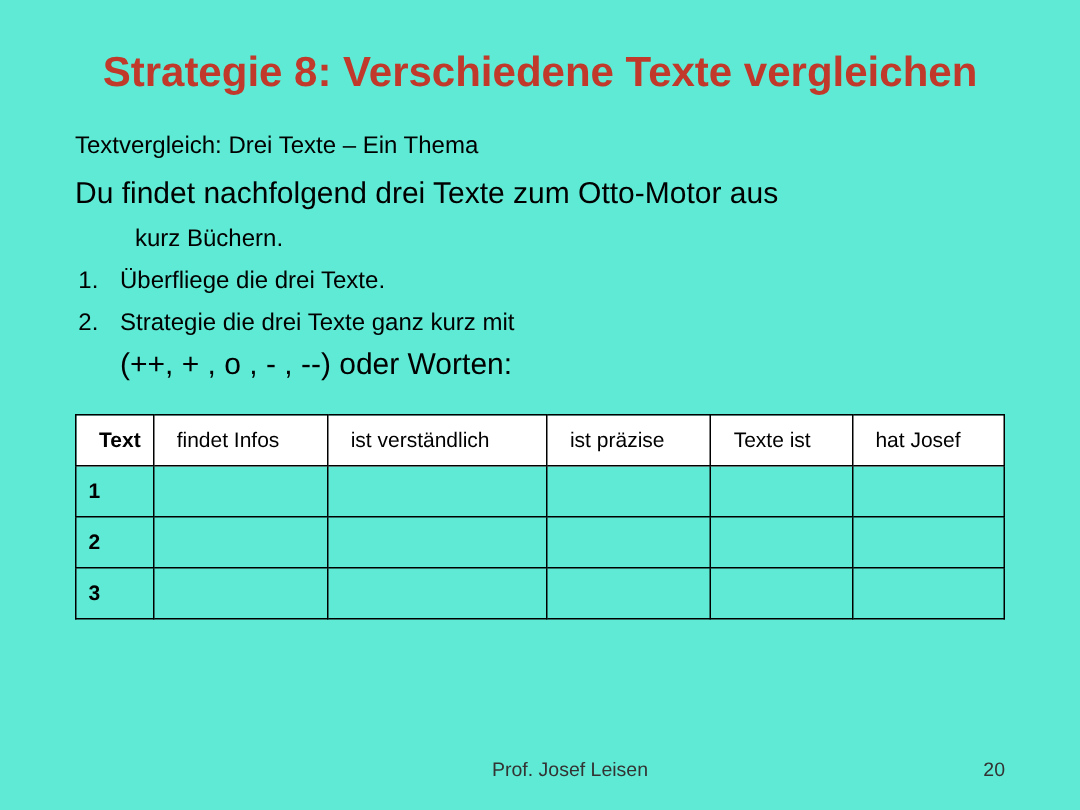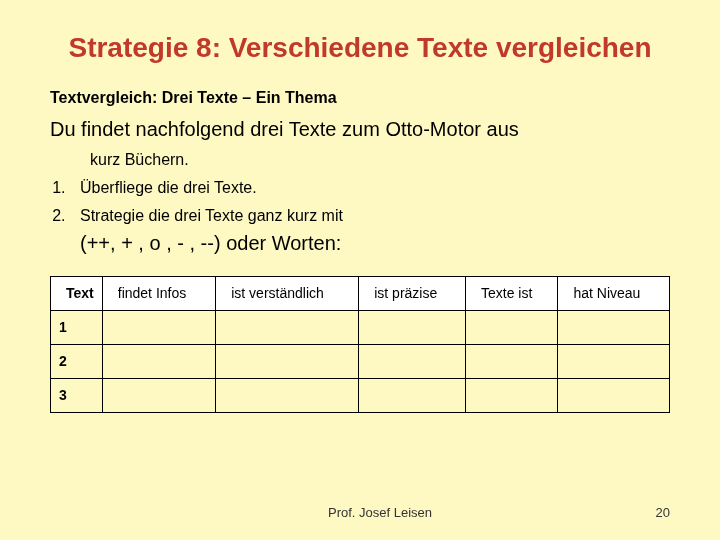--- a/index.html
+++ b/index.html
@@ -13,21 +13,21 @@
       height: 540px;
       background: #ffffff;
       font-family: Arial, sans-serif;
       overflow: hidden;
       position: relative;
     }
 
     .slide {
       width: 720px;
       height: 540px;
-      background: #fef9c3;
+      background: #5eead4;
       padding: 30px 50px 20px 50px;
       display: flex;
       flex-direction: column;
     }
 
     .title {
       text-align: center;
       color: #c0392b;
       font-size: 28px;
       font-weight: bold;
@@ -36,21 +36,21 @@
     }
 
     .content {
       flex: 1;
       color: #000000;
       font-size: 16px;
       line-height: 1.5;
     }
 
     .subtitle {
-      font-weight: bold;
+      font-weight: normal;
       margin-bottom: 4px;
       font-size: 16px;
     }
 
     .description {
       margin-bottom: 4px;
       font-size: 20px;
       padding-left: 40px;
       text-indent: -40px;
     }
@@ -142,21 +142,21 @@
 
     <div class="table-section">
       <table>
         <thead>
           <tr>
             <th>Text</th>
             <th>findet Infos</th>
             <th>ist verständlich</th>
             <th>ist präzise</th>
             <th>Texte ist</th>
-            <th>hat Niveau</th>
+            <th>hat Josef</th>
           </tr>
         </thead>
         <tbody id="table-body">
         <tr>
               <td style="height: 28px;">1</td>
               <td style="height: 28px;"></td>
               <td style="height: 28px;"></td>
               <td style="height: 28px;"></td>
               <td style="height: 28px;"></td>
               <td style="height: 28px;"></td>

